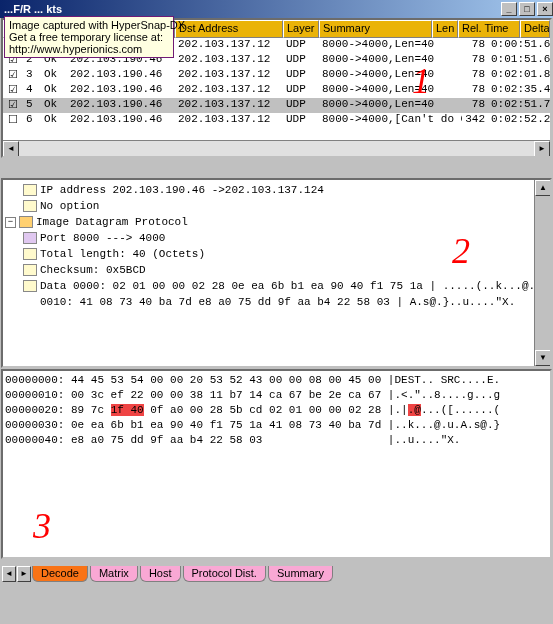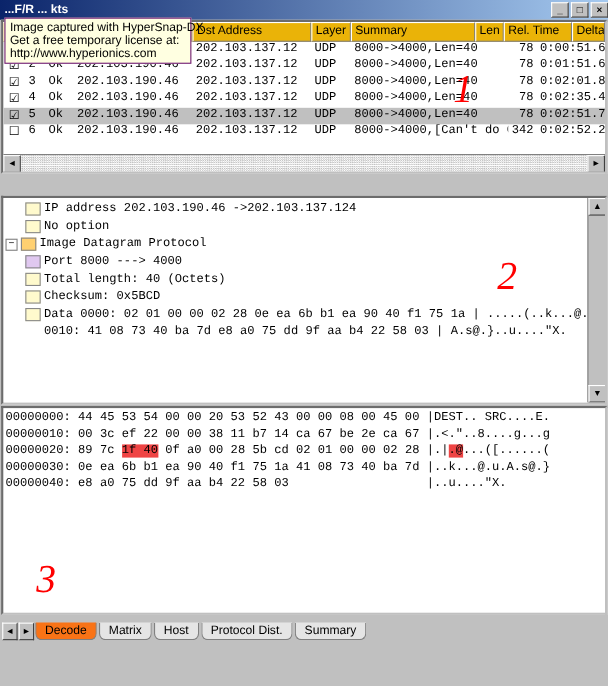--- a/index.html
+++ b/index.html
@@ -39,21 +39,21 @@
 .ic-proto { background: #ffd070; border: 1px solid #888; }
 .ic-port { background: #e0c8f0; border: 1px solid #888; }
 .indent { width: 18px; flex-shrink: 0; }
 .vscroll { width: 16px; background: #c0c0c0; position: absolute; top: 0; right: 0; bottom: 0; border-left: 1px solid #808080; }
 .vscroll .sbtn { position: absolute; }
 .pane3 { height: 190px; }
 .hex { font-family: "Courier New", monospace; font-size: 11px; padding: 2px; white-space: pre; line-height: 15px; }
 .hl { background: #ef4444; }
 .tabbar { height: 22px; background: #c0c0c0; display: flex; align-items: flex-end; padding-left: 2px; }
 .tabnav { width: 14px; height: 16px; border: 1px solid; border-color: #fff #404040 #404040 #fff; background: #c0c0c0; font-size: 8px; text-align: center; line-height: 13px; margin-right: 1px; }
-.tab { border: 1px solid #808080; border-top: none; border-radius: 0 0 6px 6px; padding: 1px 8px 2px; background: #e5e5e5; font-size: 11px; margin-right: 2px; }
+.tab { border: 1px solid #808080; border-top: none; border-radius: 0 0 6px 6px; padding: 1px 8px 2px; background: #f9a8d4; font-size: 11px; margin-right: 2px; }
 .tab.active { background: #f97316; }
 .annot { position: absolute; font-family: "Times New Roman", serif; font-size: 36px; font-style: italic; color: red; z-index: 50; pointer-events: none; }
 </style>
 </head>
 <body>
 
 <div class="titlebar">
   <span class="title">...F/R ... kts</span>
   <div class="win-btns">
     <div class="win-btn">_</div>

